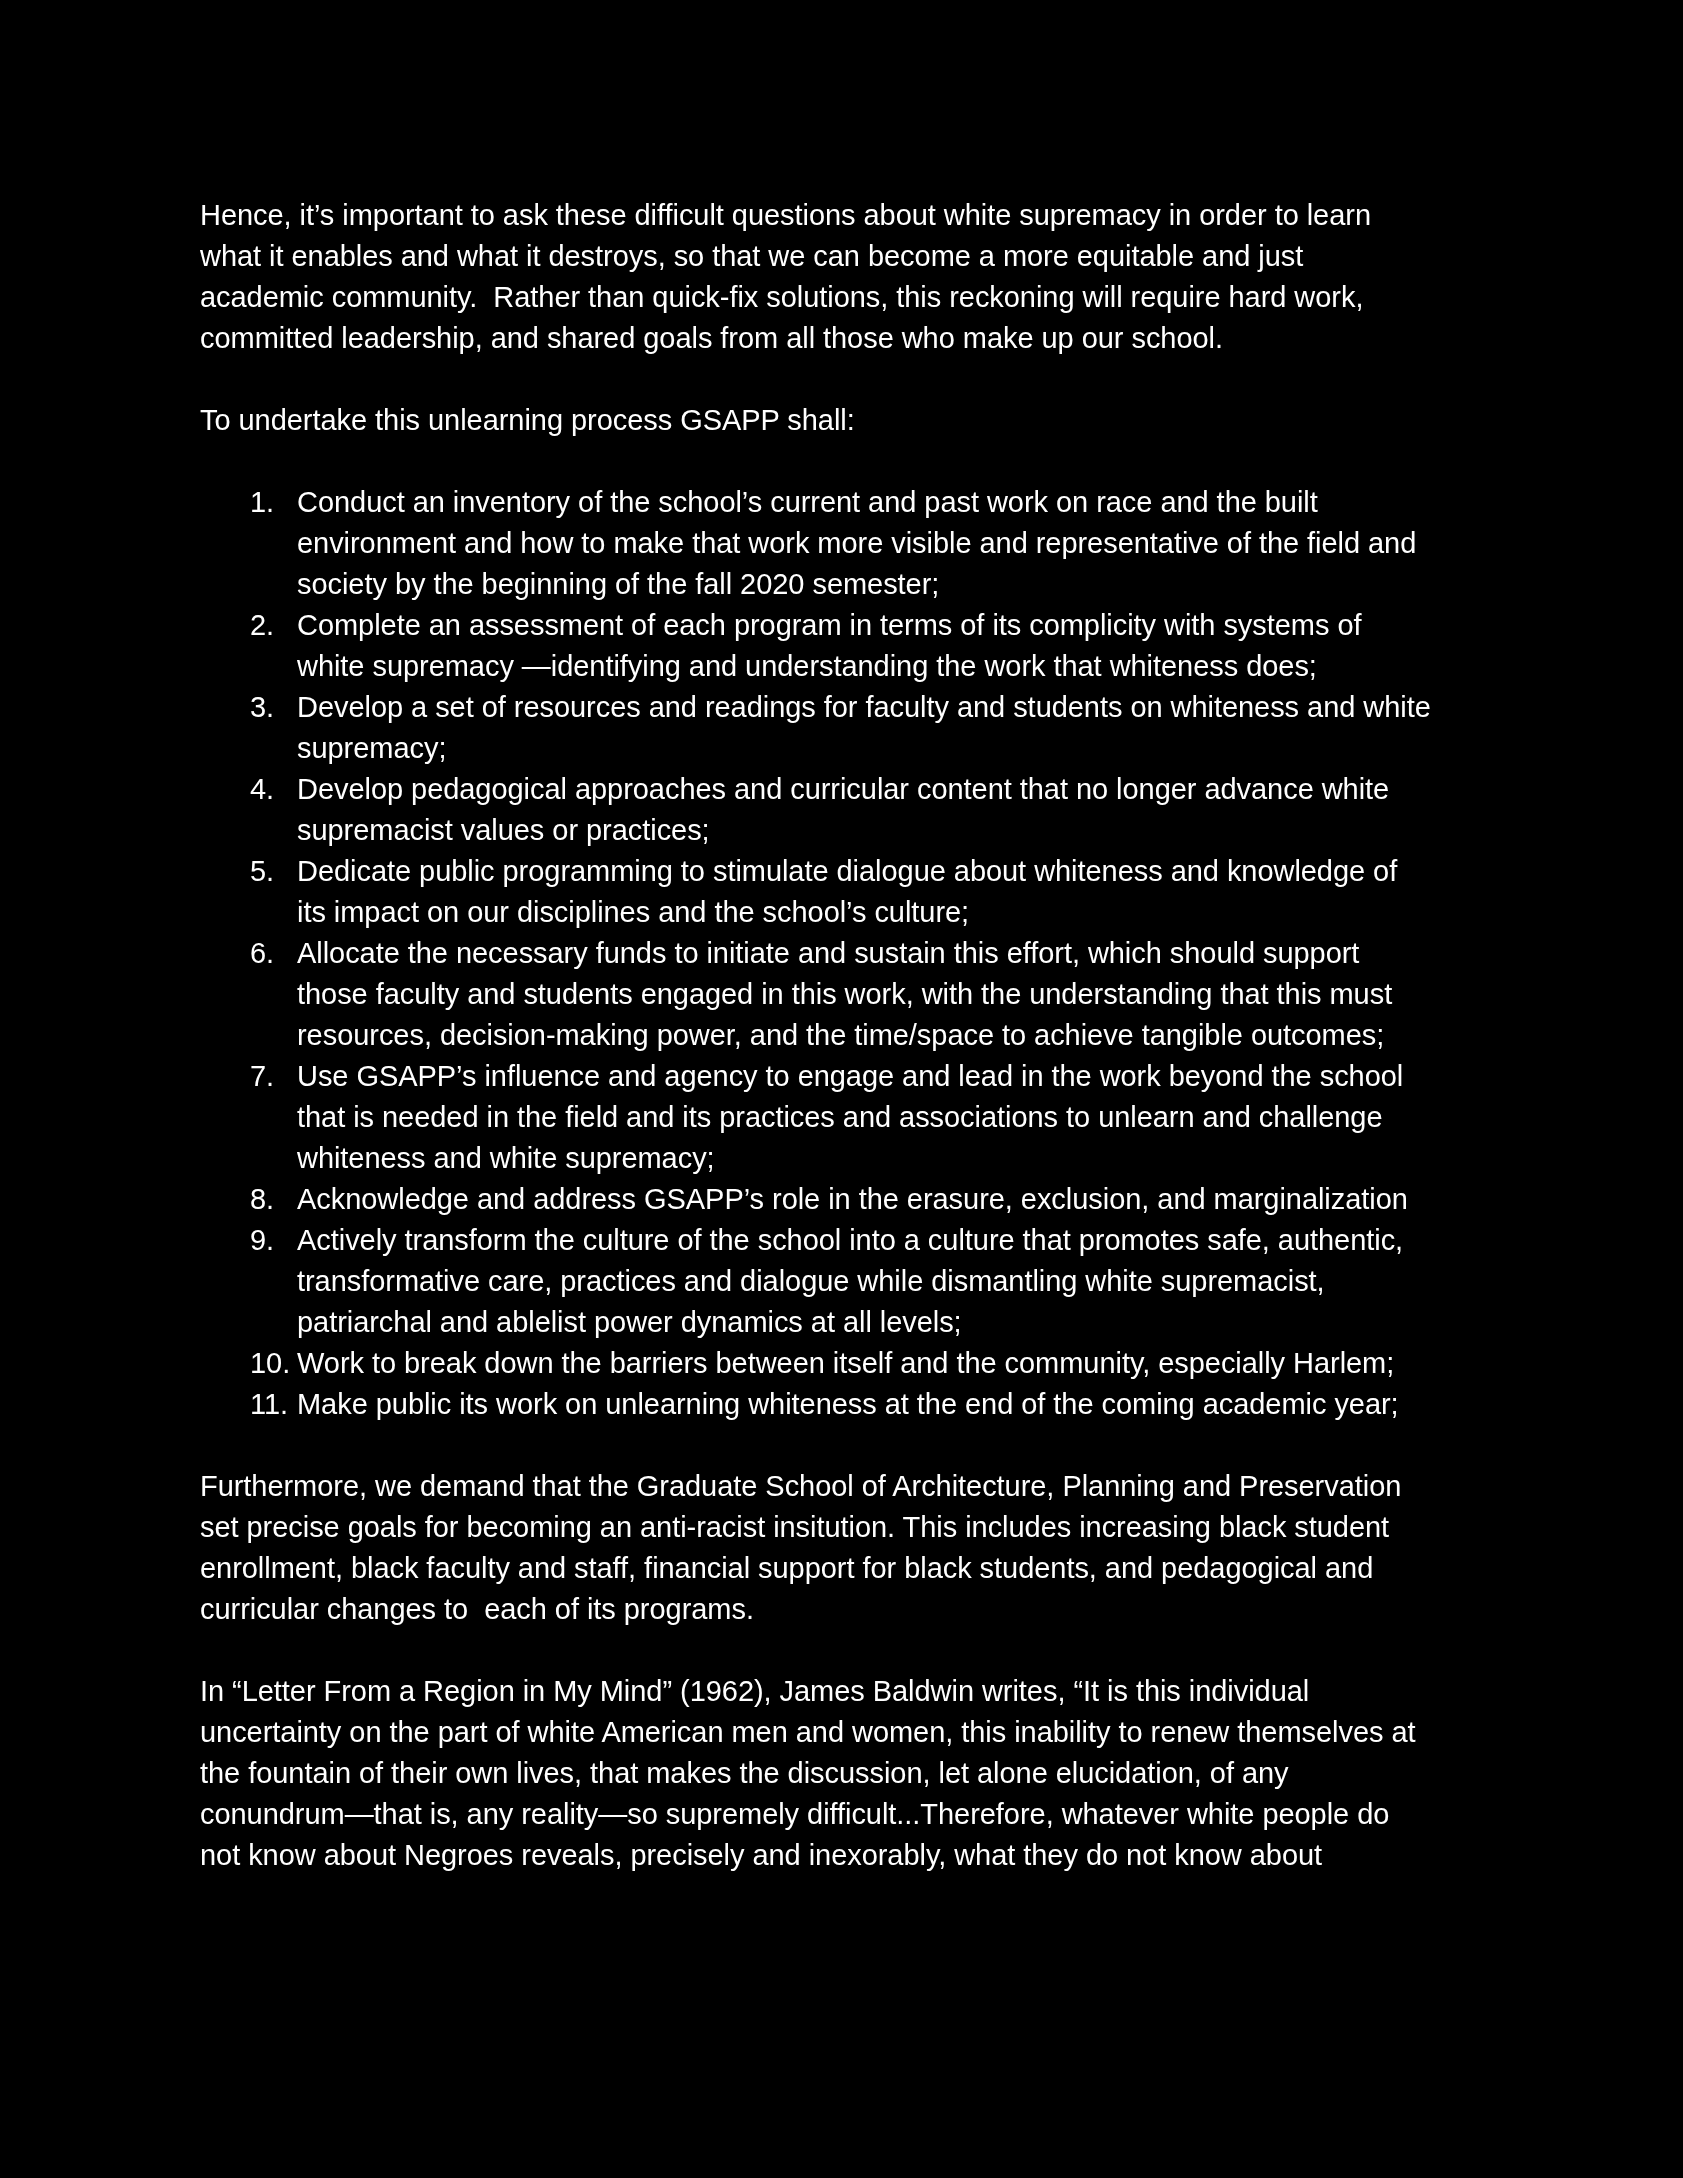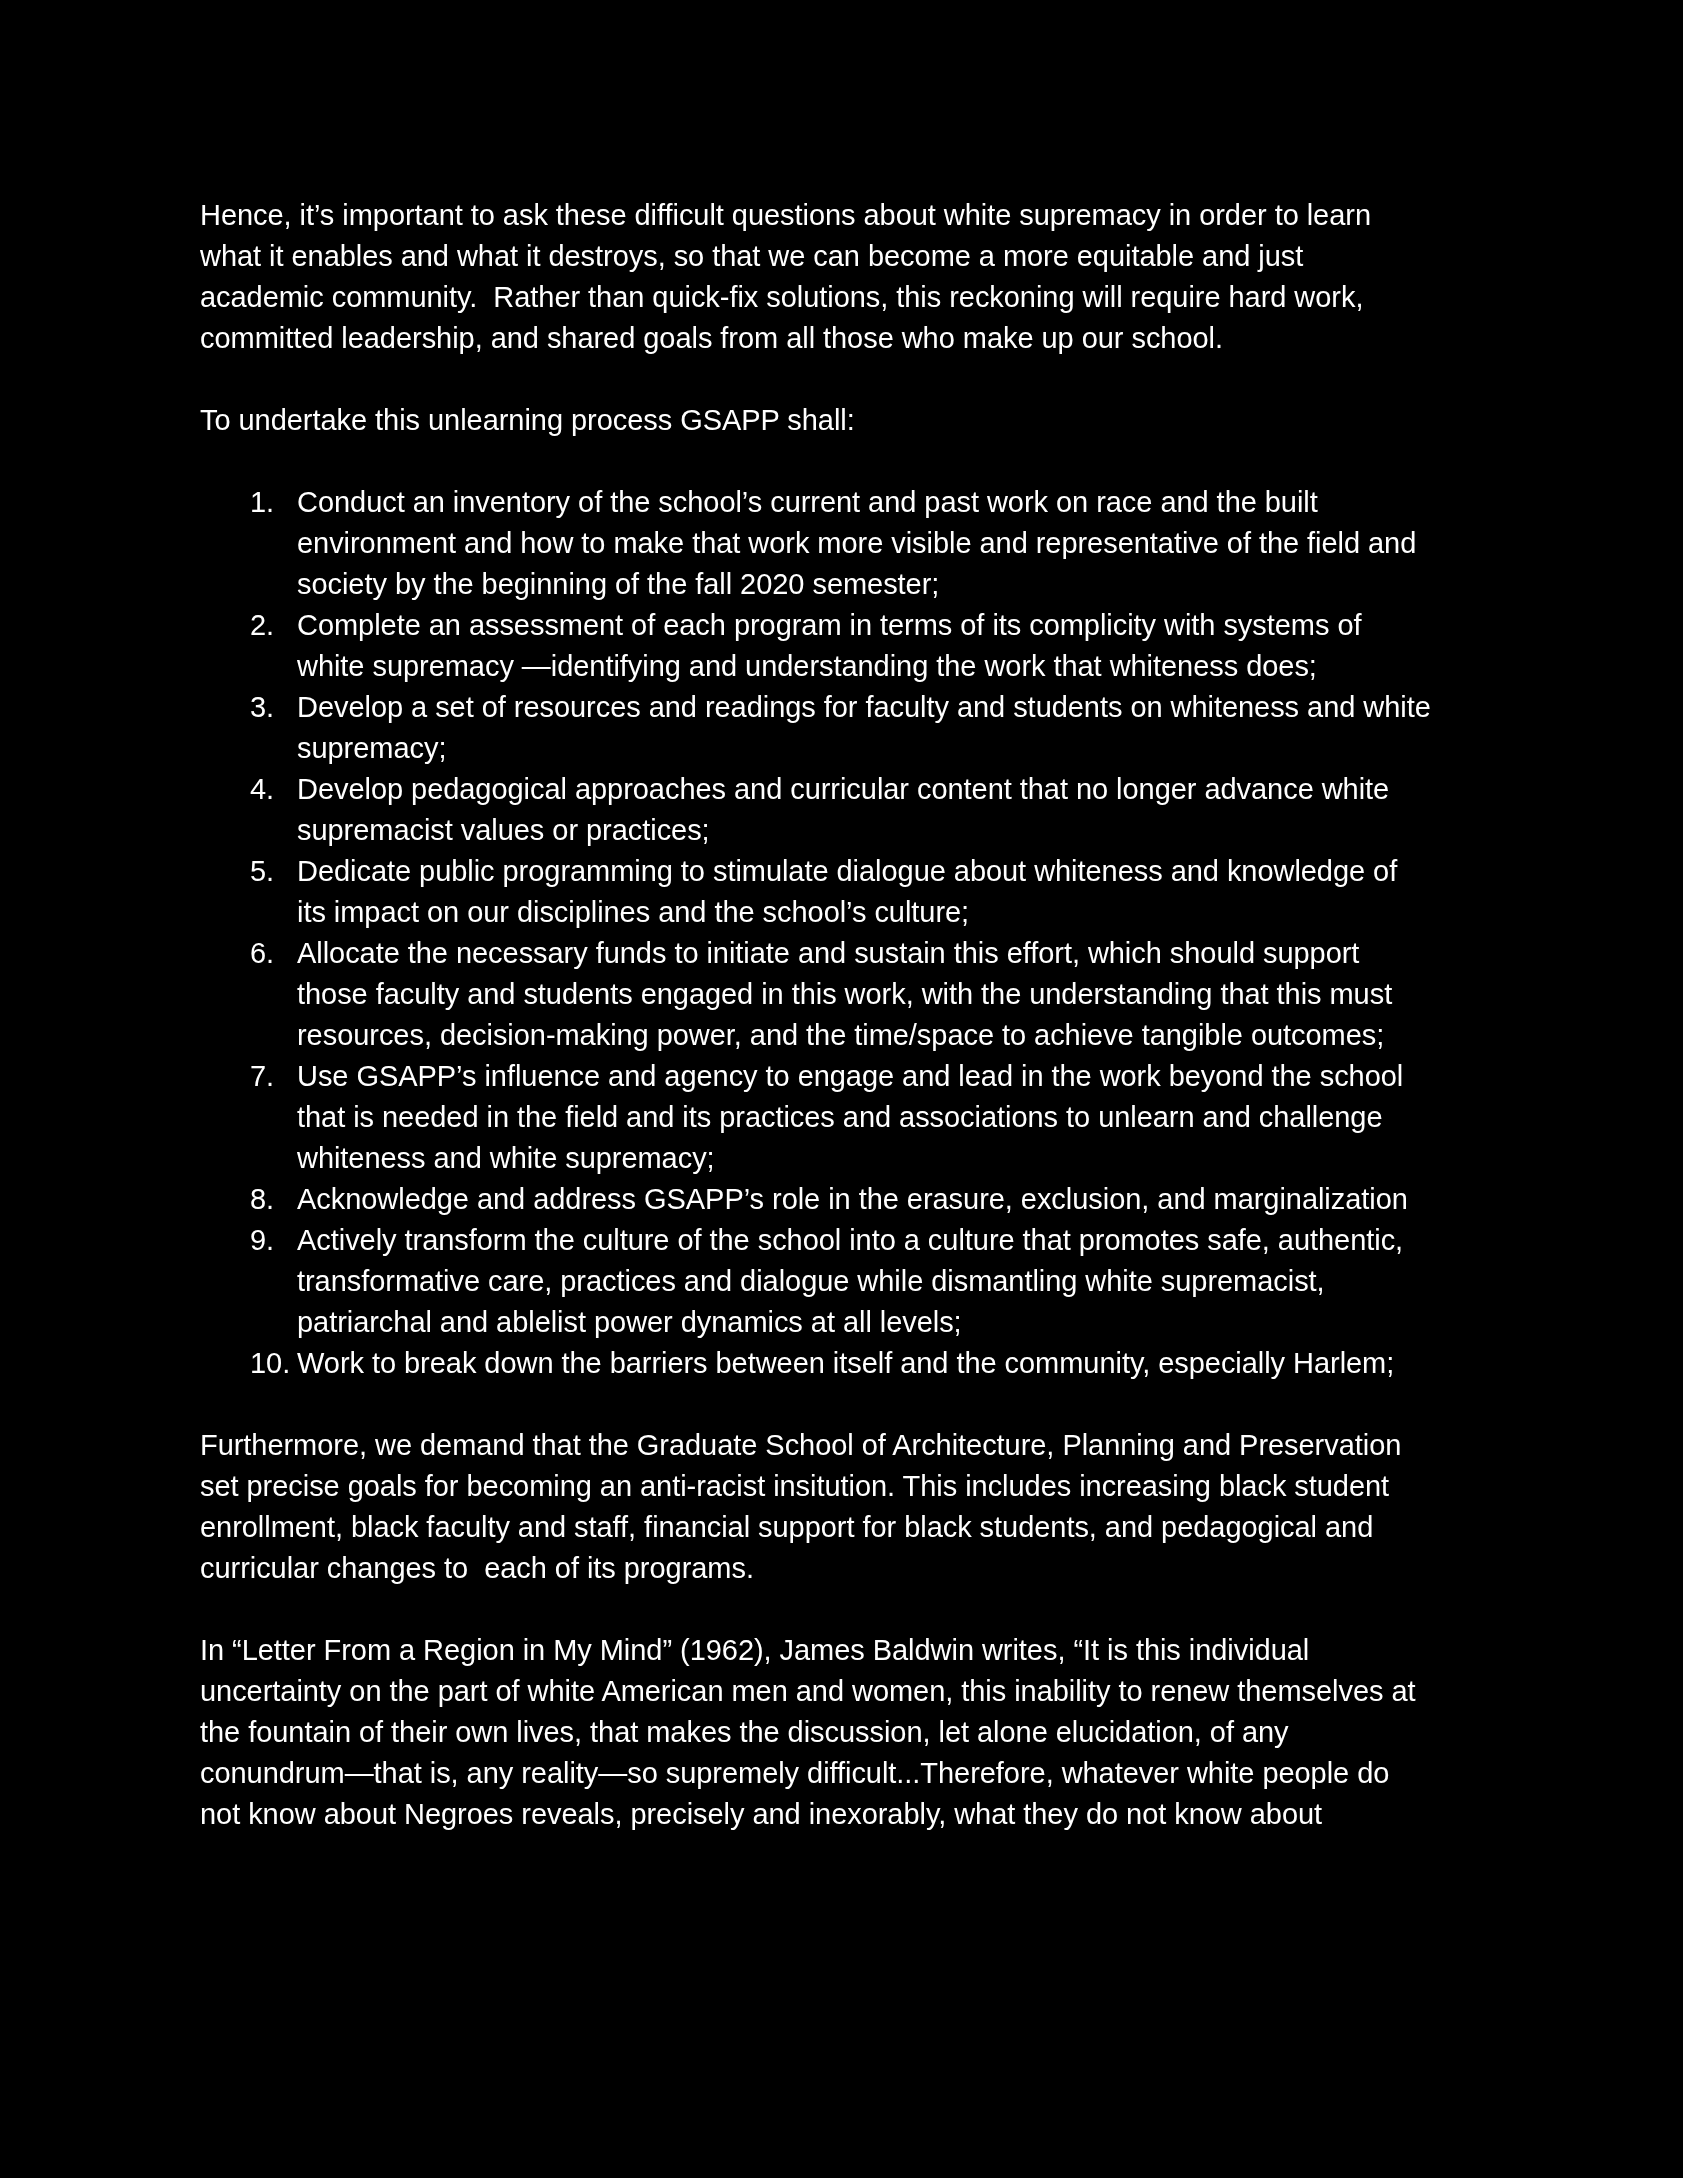--- a/index.html
+++ b/index.html
@@ -86,20 +86,23 @@
       <div class="item">
         <div class="line li"><span class="num">9.</span><span>Actively transform the culture of the school into a culture that promotes safe, authentic,</span></div>
         <span class="line li-cont">transformative care, practices and dialogue while dismantling white supremacist,</span>
         <span class="line li-cont">patriarchal and ablelist power dynamics at all levels;</span>
       </div>
 
       <div class="item">
         <div class="line li"><span class="num">10.</span><span>Work to break down the barriers between itself and the community, especially Harlem;</span></div>
       </div>
 
+      <div class="item">
+        <div class="line li"><span class="num">11.</span><span>Make public its work on unlearning whiteness at the end of the coming academic year;</span></div>
+      </div>
 
     </div>
     <div class="blank"></div>
 
     <div>
       <span class="line">Furthermore, we demand that the Graduate School of Architecture, Planning and Preservation</span>
       <span class="line">set precise goals for becoming an anti-racist insitution. This includes increasing black student</span>
       <span class="line">enrollment, black faculty and staff, financial support for black students, and pedagogical and</span>
       <span class="line">curricular changes to  each of its programs.</span>
     </div>

